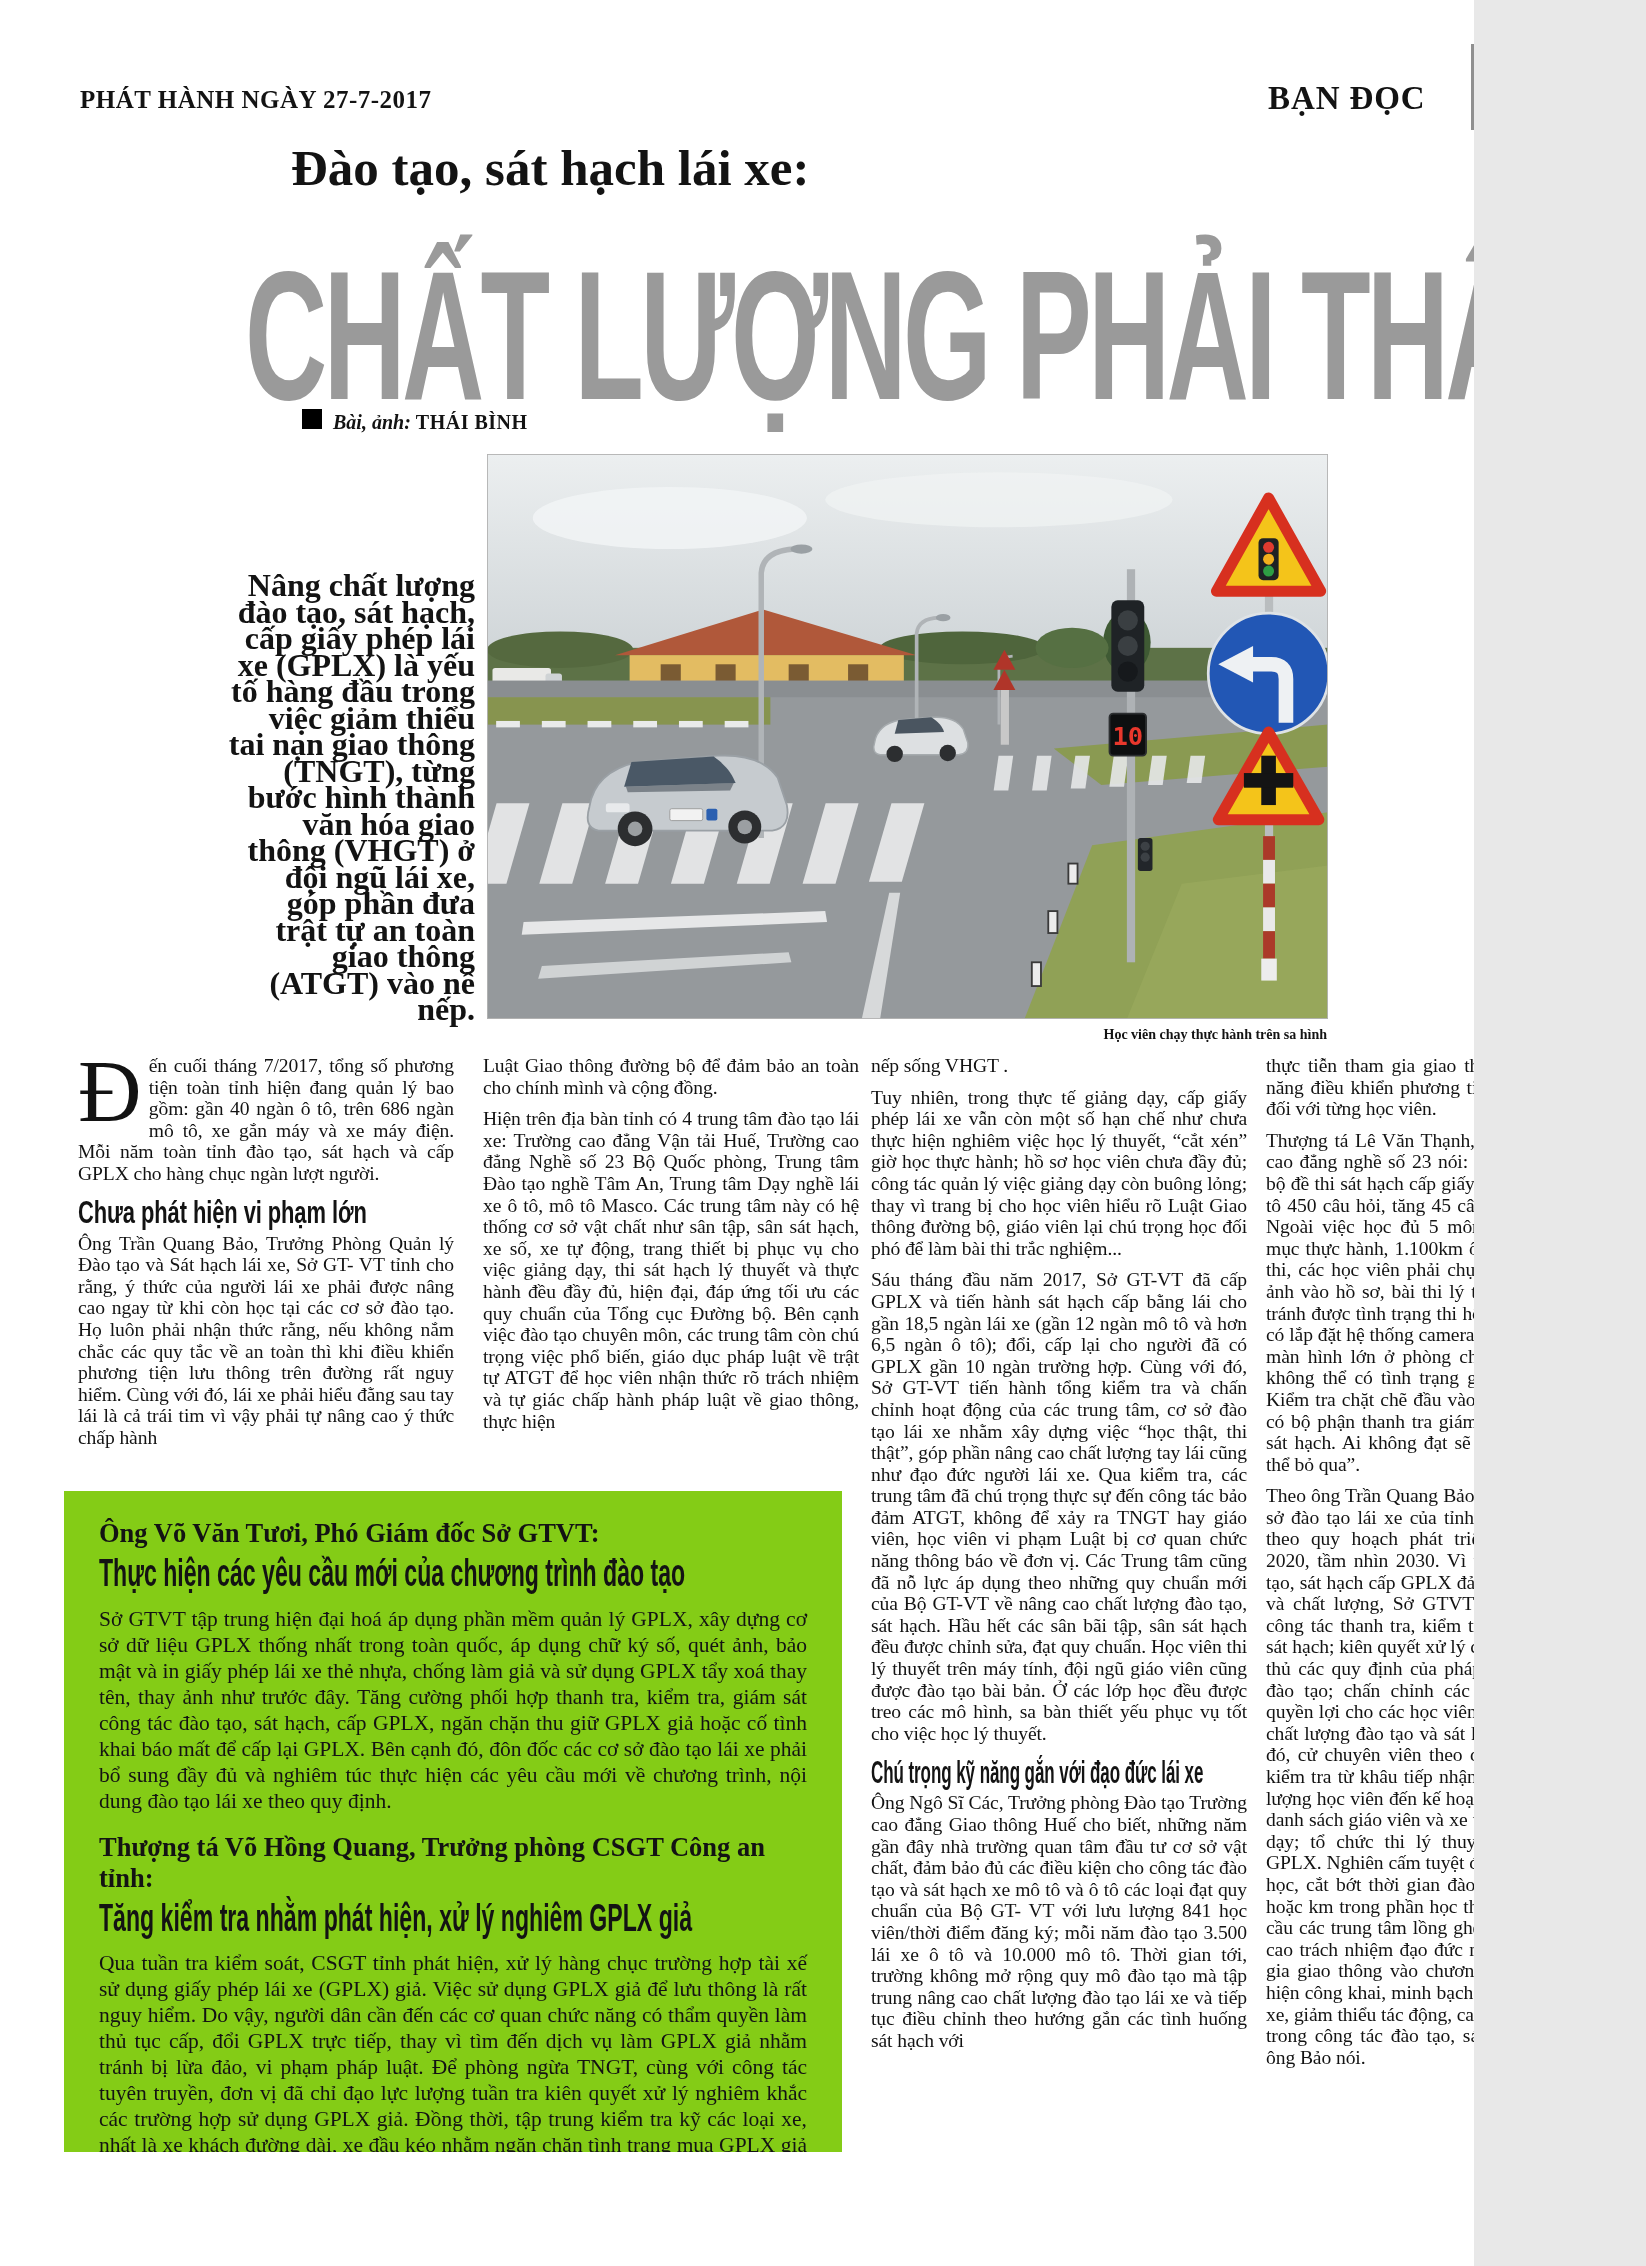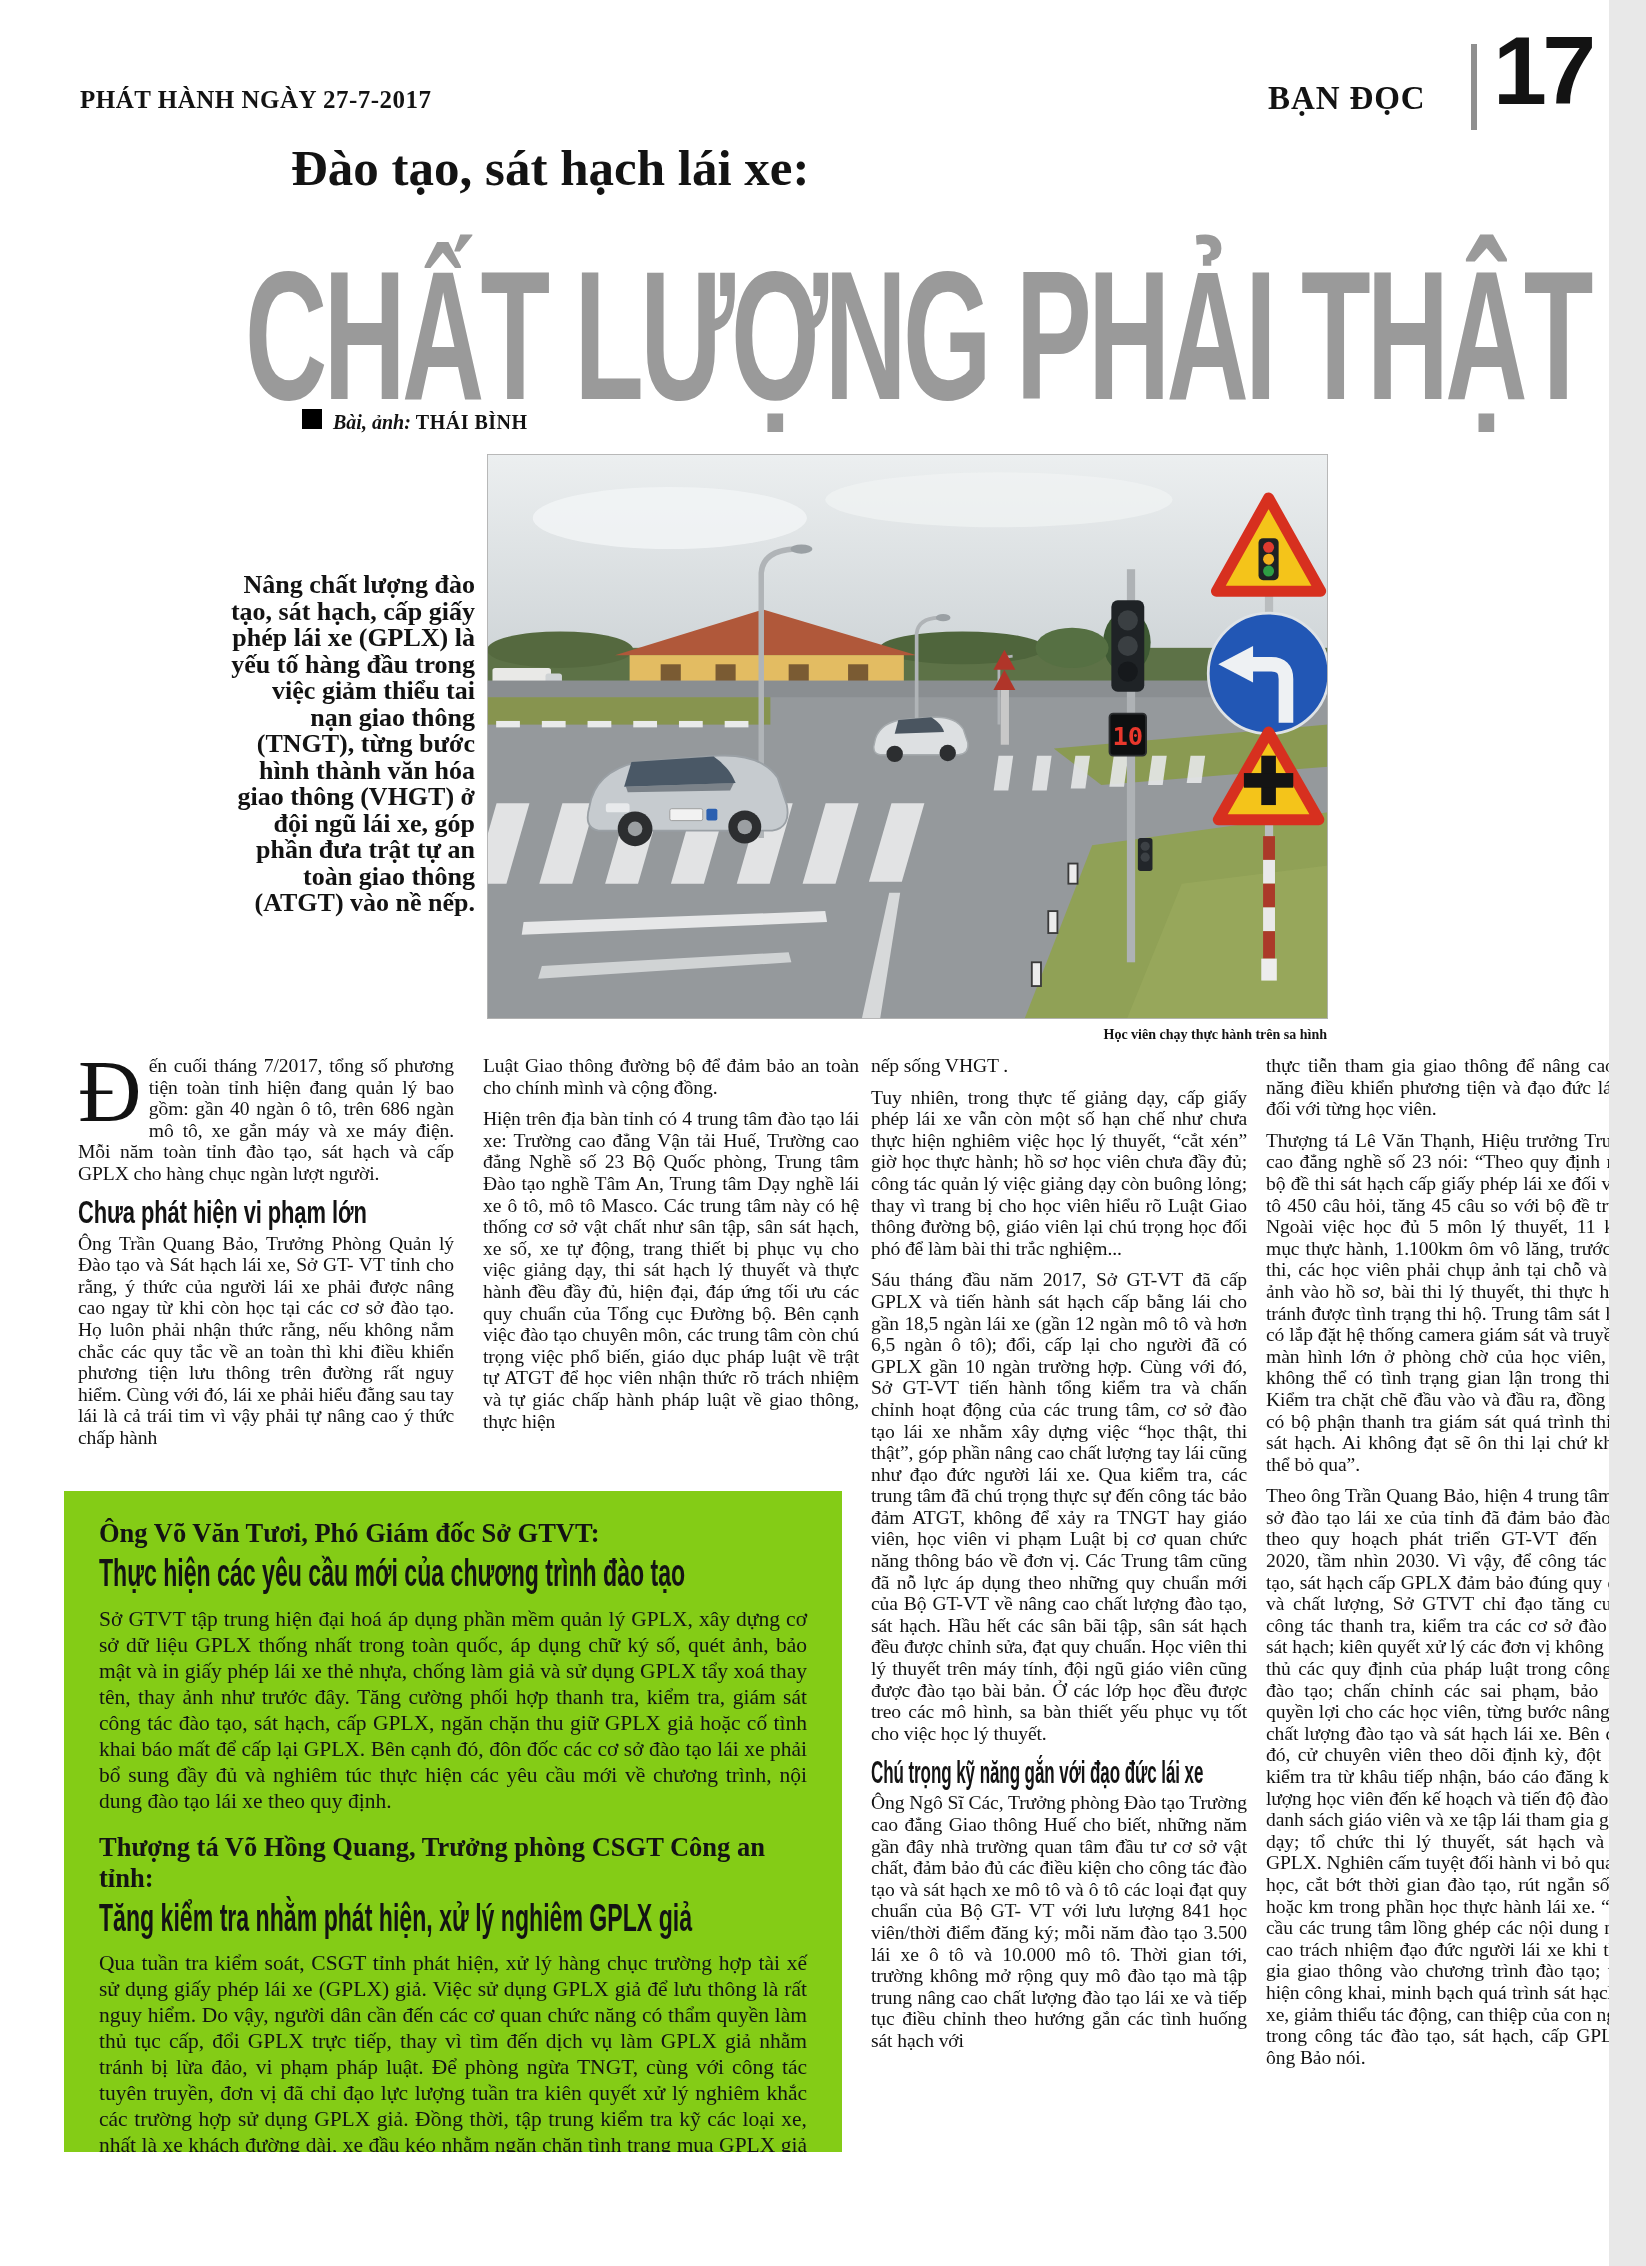--- a/index.html
+++ b/index.html
@@ -1,35 +1,35 @@
 <!DOCTYPE html>
 <html style="font-size:14.6px"><head>
 <meta charset="utf-8">
 <style>
   html,body{margin:0;padding:0;background:#e8e8e8;}
-  .page{position:relative;width:1609px;height:2267px;background:#ffffff;overflow:hidden;
+  .page{position:relative;width:1474px;height:2267px;background:#ffffff;overflow:hidden;
         font-family:"Liberation Serif",serif;color:#131313;}
   
   .header-date{position:absolute;left:80px;top:86px;font-size:25px;font-weight:bold;letter-spacing:0.5px;}
   .section-label{position:absolute;left:1268px;top:80px;font-size:33px;font-weight:bold;letter-spacing:0.9px;}
   .page-divider{position:absolute;left:1471px;top:44px;width:6.4px;height:86px;background:#8f8f8f;}
   .page-number{position:absolute;left:1493px;top:22px;font-family:"Liberation Sans",sans-serif;
                font-size:97px;font-weight:600;letter-spacing:-4.6px;line-height:1;}
   
   .kicker{position:absolute;left:291px;top:139px;font-size:51px;font-weight:bold;}
   .headline{position:absolute;left:245px;top:243px;font-family:"Liberation Sans",sans-serif;
             font-weight:bold;font-size:139px;line-height:1;color:#9a9a9a;white-space:nowrap;
             letter-spacing:-4.6px;transform:scale(0.82,1.32);transform-origin:left top;}
   .byline{position:absolute;left:302px;top:409px;font-size:20px;}
   .byline .sq{display:inline-block;width:20px;height:20px;background:#000;margin-right:11px;}
   .byline .lbl{font-style:italic;font-weight:bold;}
   .byline .auth{font-weight:bold;letter-spacing:0.5px;}
   
   .lead{position:absolute;left:228px;top:572px;width:247px;text-align:right;
-        font-weight:bold;font-size:26px;line-height:26.5px;}
+        font-weight:bold;font-size:32px;line-height:26.5px;}
   .photo{position:absolute;left:487px;top:454px;width:841px;height:565px;}
   .caption{position:absolute;left:914px;top:1027px;width:413px;text-align:right;
            font-size:14px;font-weight:bold;}
   
   .col{position:absolute;top:1055px;width:376px;font-size:19.6px;line-height:21.6px;
        text-align:justify;letter-spacing:-0.1px;}
   .col p{margin:0 0 10px 0;}
   .col-1{left:78px;height:433px;overflow:hidden;}
   .col-2{left:483px;height:433px;overflow:hidden;}
   .col-3{left:871px;height:1096px;overflow:hidden;}

